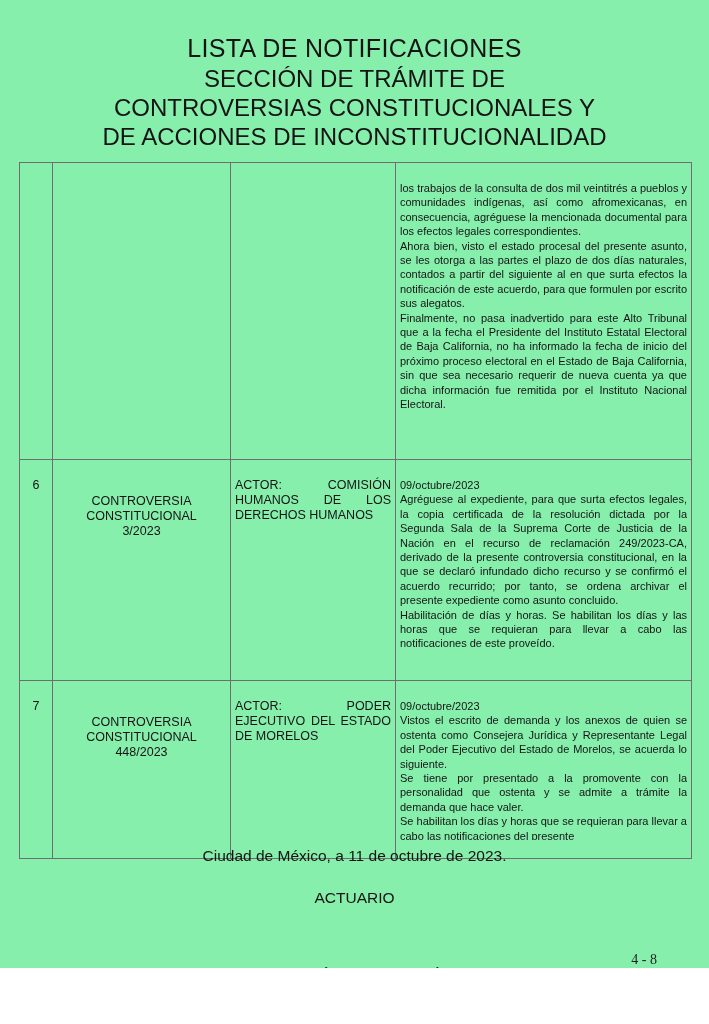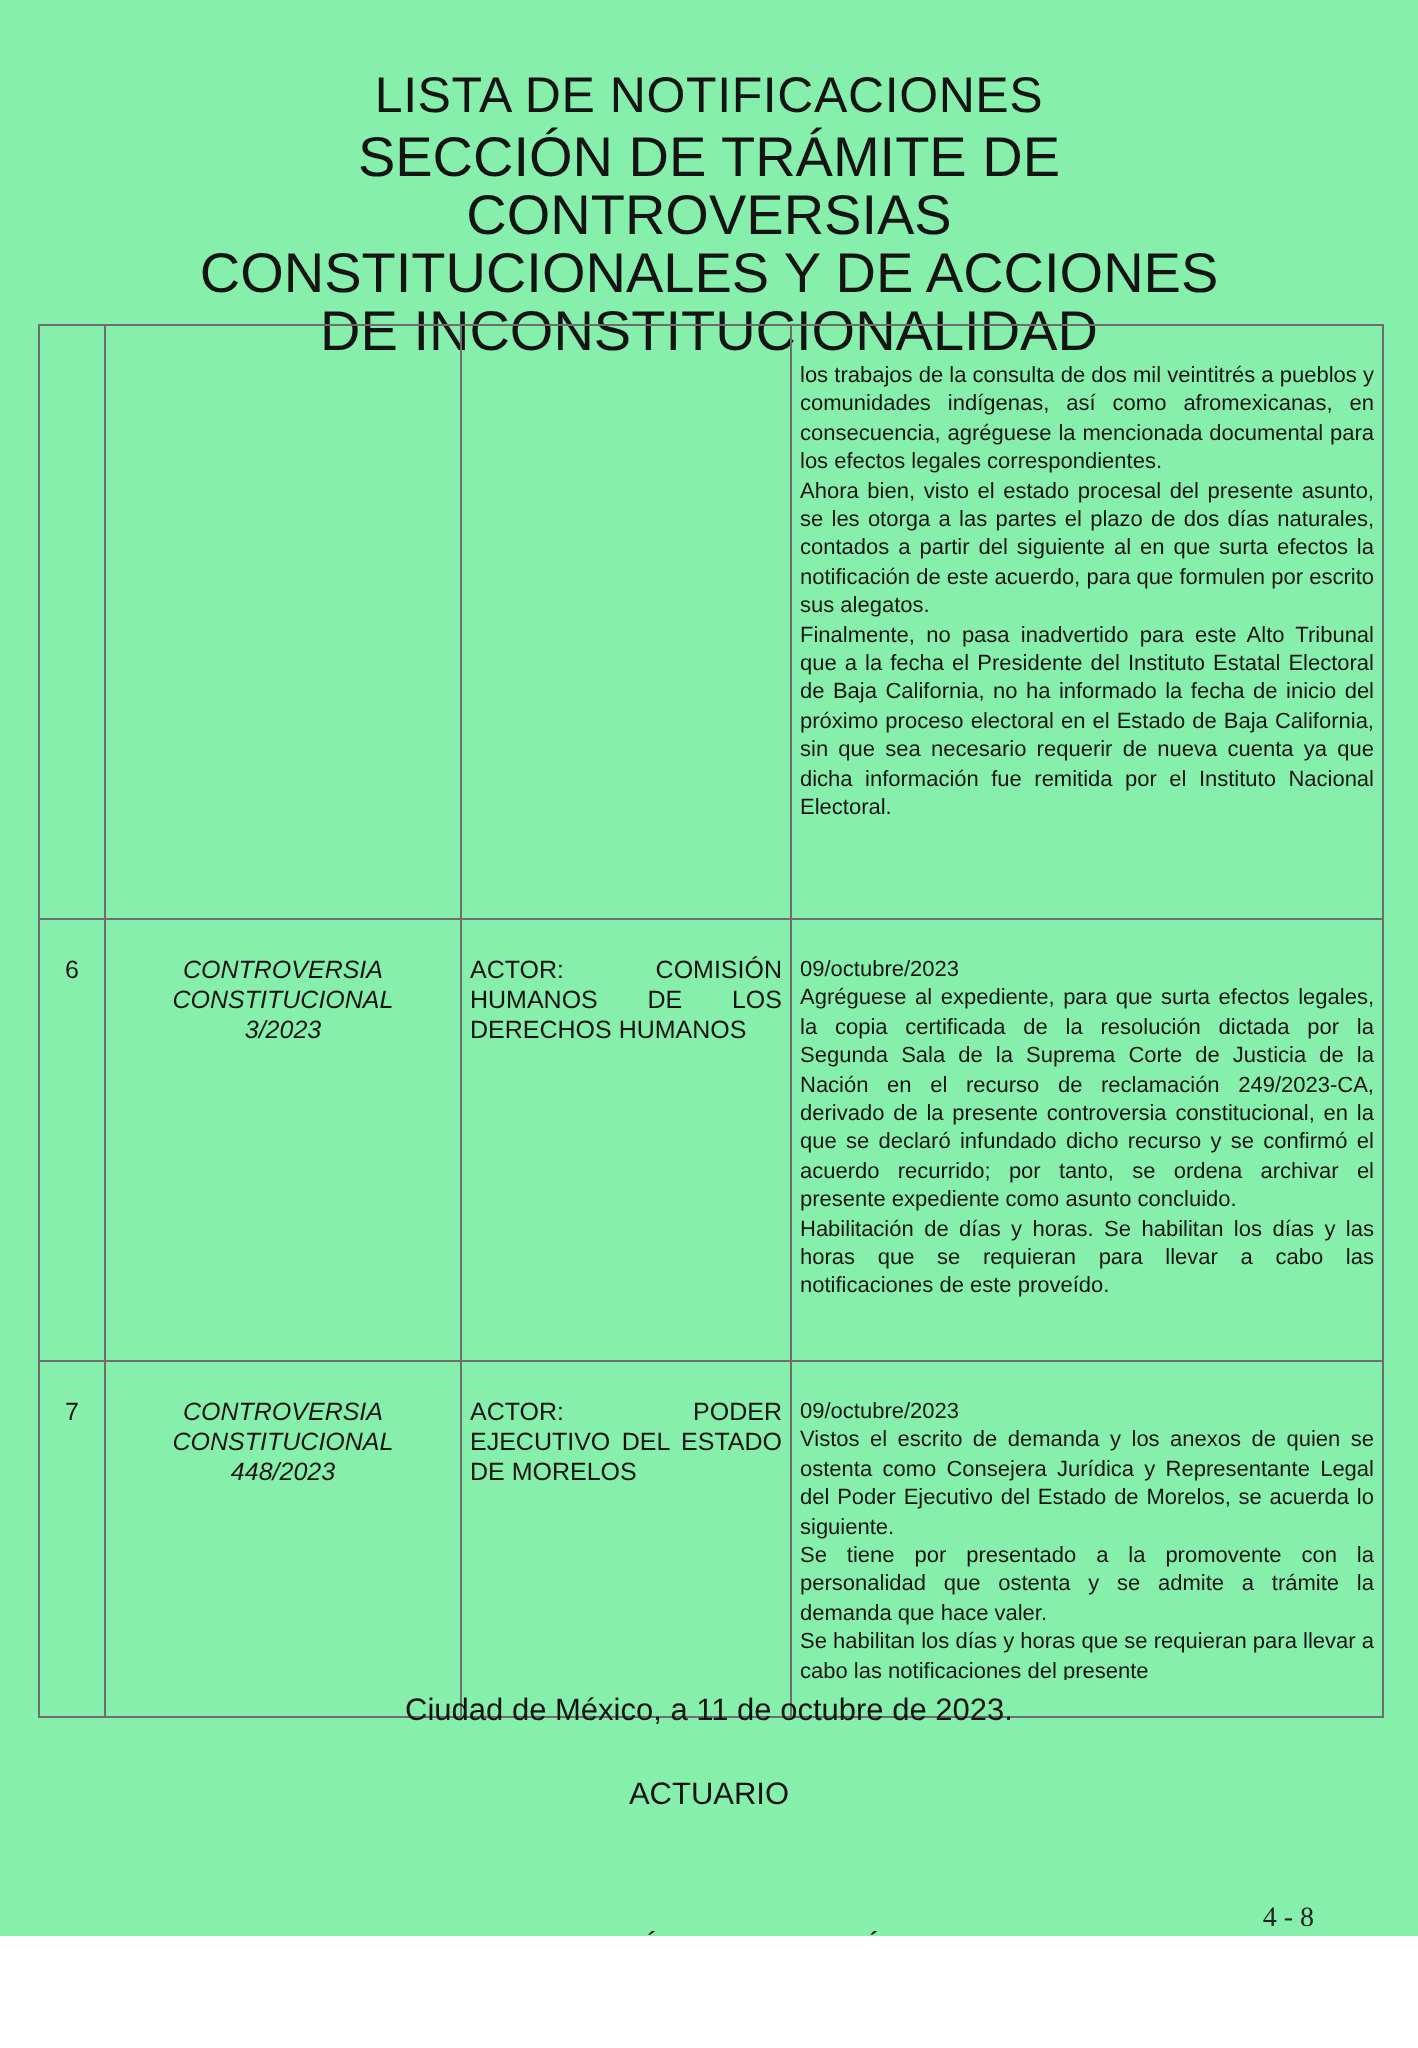--- a/index.html
+++ b/index.html
@@ -20,21 +20,21 @@
     left: 0;
     width: 100%;
     text-align: center;
   }
   .doc-title {
     font-size: 25px;
     line-height: 31px;
     letter-spacing: 0.3px;
   }
   .doc-subtitle {
-    font-size: 28px;
+    font-size: 24px;
     line-height: 29px;
     width: 512px;
     margin: 0 auto;
   }
 
   
   .notif-table {
     position: absolute;
     left: 19px;
     top: 162px;
@@ -50,21 +50,21 @@
   .num-cell {
     text-align: center;
     font-size: 12.5px;
     line-height: 15px;
   }
   .case-cell {
     text-align: center;
     font-size: 12.5px;
     line-height: 15px;
   }
-  .case-wrap { max-width: 150px; margin: 0 auto; font-style: italic; }
+  .case-wrap { max-width: 150px; margin: 16px auto; }
   .actor-cell {
     font-size: 12.5px;
     line-height: 15px;
     text-align: justify;
     padding: 2px 3px 2px 4px;
   }
   .acuerdo-cell {
     font-size: 11px;
     line-height: 14.4px;
     padding: 1px 5px;

